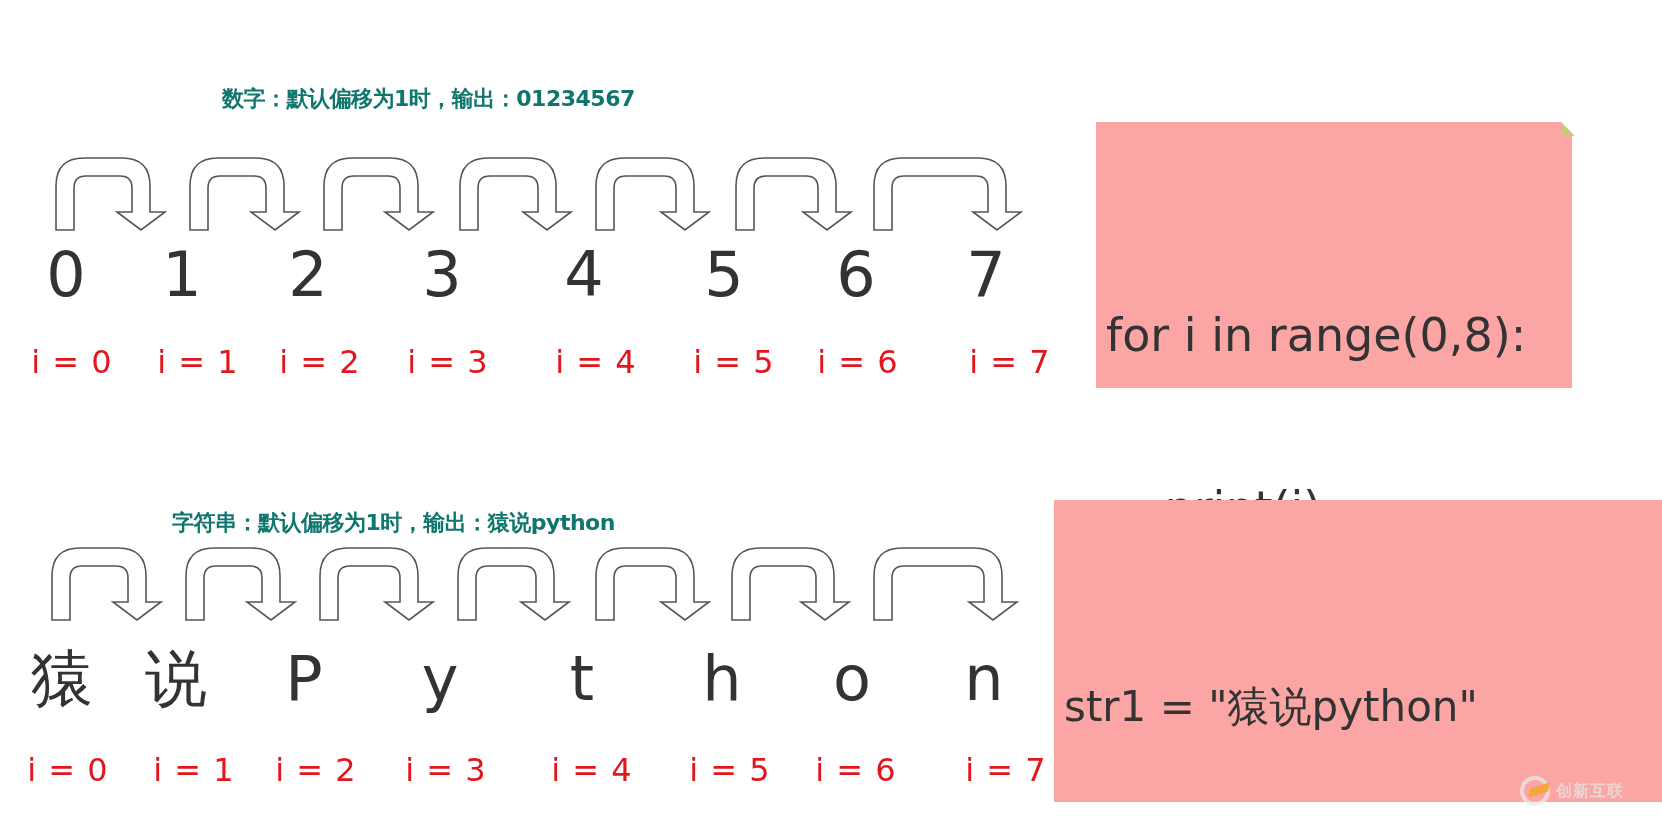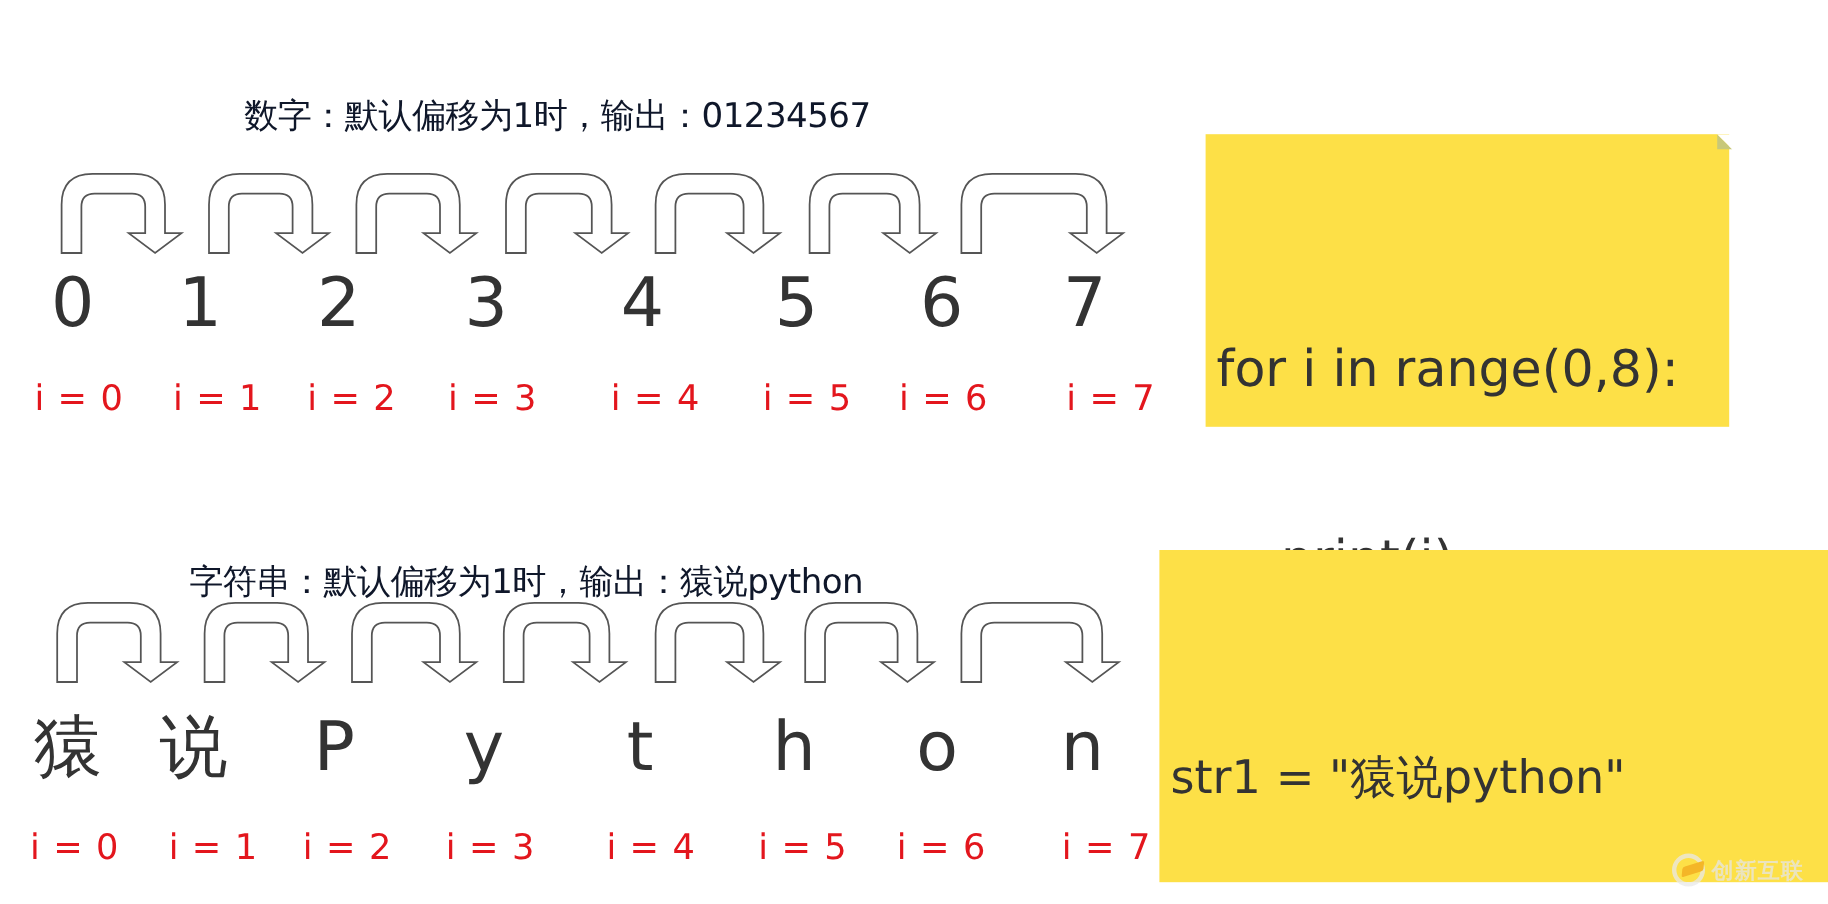--- a/index.html
+++ b/index.html
@@ -1,28 +1,28 @@
 <!DOCTYPE html>
 <html><head>
 <meta charset="utf-8">
 <style>
   html, body { margin:0; padding:0; background:#ffffff; }
   body { width:1662px; height:822px; position:relative; overflow:hidden;
          font-family:"DejaVu Sans", "Liberation Sans", sans-serif; color:#333333; }
-  .title { position:absolute; font-weight:normal; font-size:31px; color:#0f172a; white-space:nowrap; letter-spacing:-0.5px; }
+  .title { position:absolute; font-weight:bold; font-size:22px; color:#0f766e; white-space:nowrap; letter-spacing:-0.5px; }
   .arrows { position:absolute; left:0; top:0; }
   .glyph { position:absolute; font-size:62px; color:#333333; transform:translateX(-50%); line-height:1; white-space:nowrap; }
   .idx { position:absolute; font-size:32px; color:#e3161d; transform:translateX(-50%); line-height:1; white-space:nowrap; letter-spacing:1px; }
-  .note { position:absolute; background:#fde047; }
+  .note { position:absolute; background:#fca5a5; }
   .code { position:absolute; font-size:46px; color:#333333; white-space:pre; line-height:1.25; }
   .code2 { font-size:42px; line-height:1.38; }
   .watermark { position:absolute; left:1520px; top:776px; display:flex; align-items:center; gap:6px; opacity:0.75; }
   .wm-logo { width:30px; height:30px; border-radius:50%; border:4px solid #e9e9e9; position:relative; box-sizing:border-box; }
   .wm-logo::after { content:""; position:absolute; left:6px; top:5px; width:18px; height:10px; background:#f2a81d; transform:skewX(-25deg) rotate(-20deg); border-radius:2px; }
-  .wm-text { font-size:20px; color:#e6e6e6; font-weight:bold; letter-spacing:1px; }
+  .wm-text { font-size:16px; color:#e6e6e6; font-weight:bold; letter-spacing:1px; }
 </style>
 </head>
 <body>
 
 <div class="title" style="left:222px; top:84px;">数字：默认偏移为1时，输出：01234567</div>
 <svg class="arrows" id="arrows1" width="1662" height="822">
     <path d="M 56 230 L 56 186 Q 56 158 84 158 L 122 158 Q 150 158 150 186 L 150 212 L 165 212 L 141 230 L 117 212 L 132 212 L 132 188 Q 132 176 120 176 L 86 176 Q 74 176 74 188 L 74 230 Z" fill="#ffffff" stroke="#555555" stroke-width="1.6"></path>
     <path d="M 190 230 L 190 186 Q 190 158 218 158 L 256 158 Q 284 158 284 186 L 284 212 L 299 212 L 275 230 L 251 212 L 266 212 L 266 188 Q 266 176 254 176 L 220 176 Q 208 176 208 188 L 208 230 Z" fill="#ffffff" stroke="#555555" stroke-width="1.6"></path>
     <path d="M 324 230 L 324 186 Q 324 158 352 158 L 390 158 Q 418 158 418 186 L 418 212 L 433 212 L 409 230 L 385 212 L 400 212 L 400 188 Q 400 176 388 176 L 354 176 Q 342 176 342 188 L 342 230 Z" fill="#ffffff" stroke="#555555" stroke-width="1.6"></path>
     <path d="M 460 230 L 460 186 Q 460 158 488 158 L 528 158 Q 556 158 556 186 L 556 212 L 571 212 L 547 230 L 523 212 L 538 212 L 538 188 Q 538 176 526 176 L 490 176 Q 478 176 478 188 L 478 230 Z" fill="#ffffff" stroke="#555555" stroke-width="1.6"></path>

